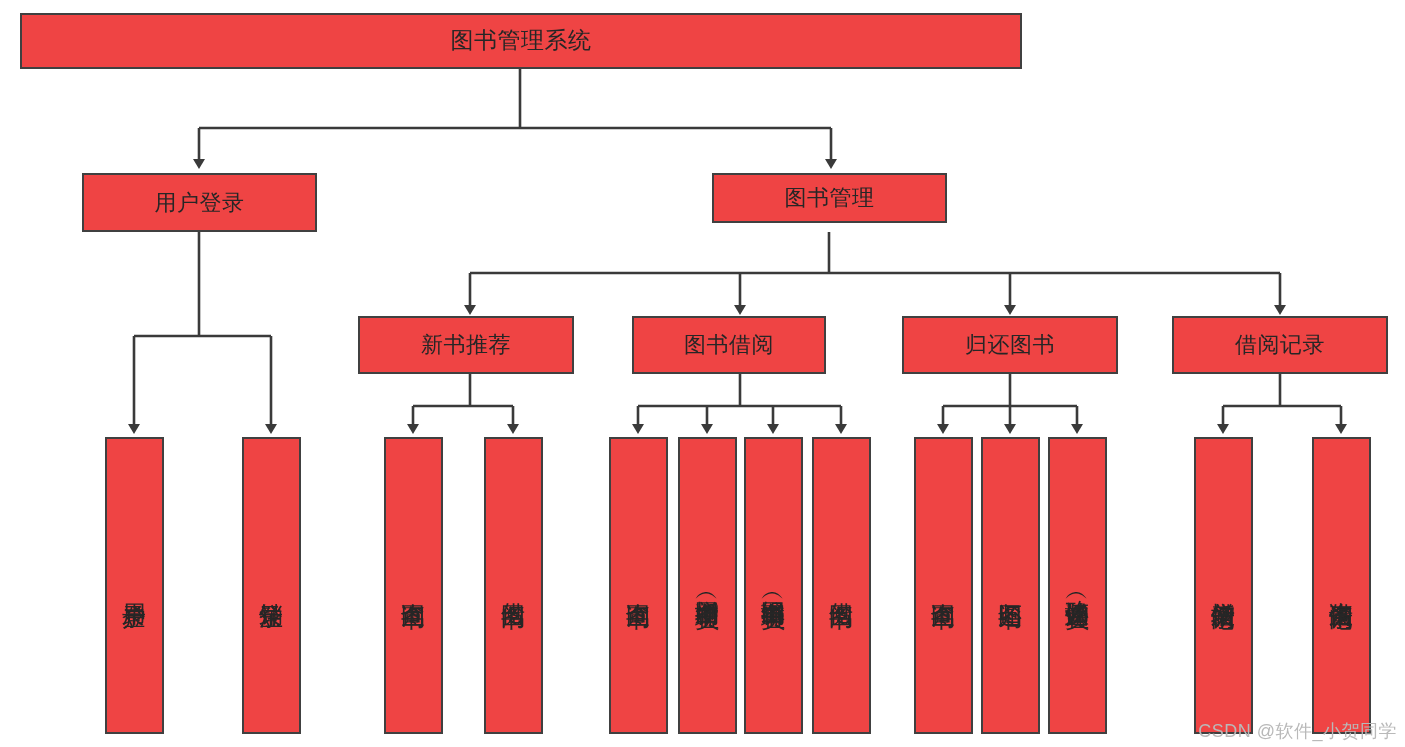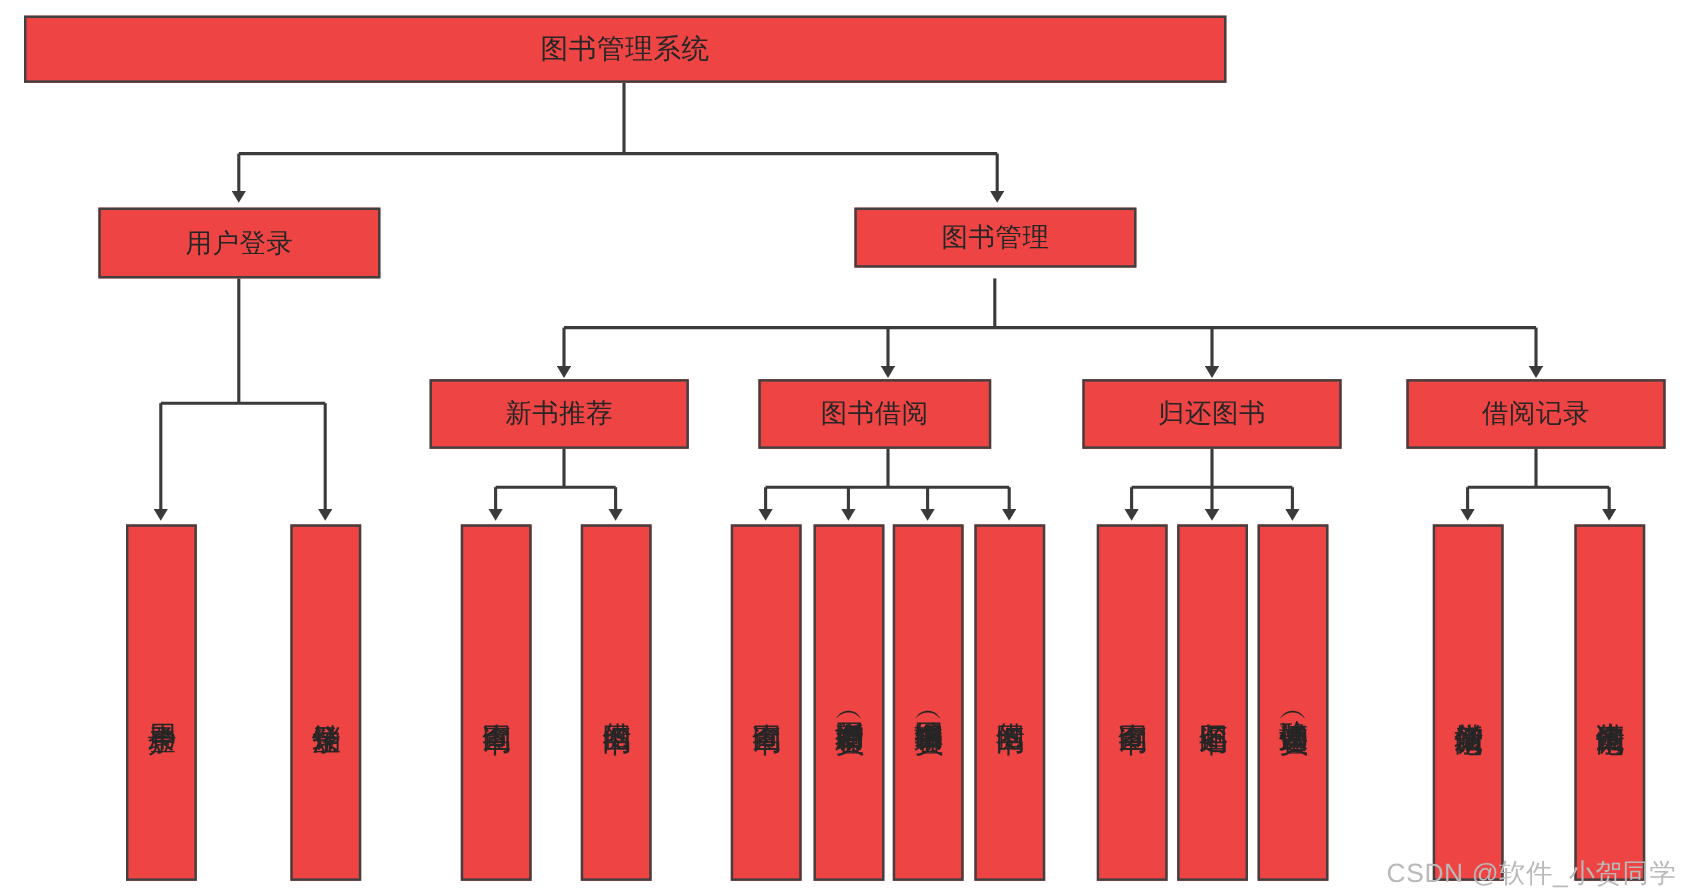--- a/index.html
+++ b/index.html
@@ -66,21 +66,21 @@
     white-space: nowrap;
     max-height: 285px;
   }
   .node.v.tall .label {
     max-height: 290px;
   }
   .watermark {
     position: absolute;
     right: 8px;
     bottom: 4px;
-    font-size: 22px;
+    font-size: 18px;
     color: #b9b9b9;
     white-space: nowrap;
     z-index: 5;
     letter-spacing: 0.5px;
   }
 </style>
 </head>
 <body>
 
 <div id="canvas">

